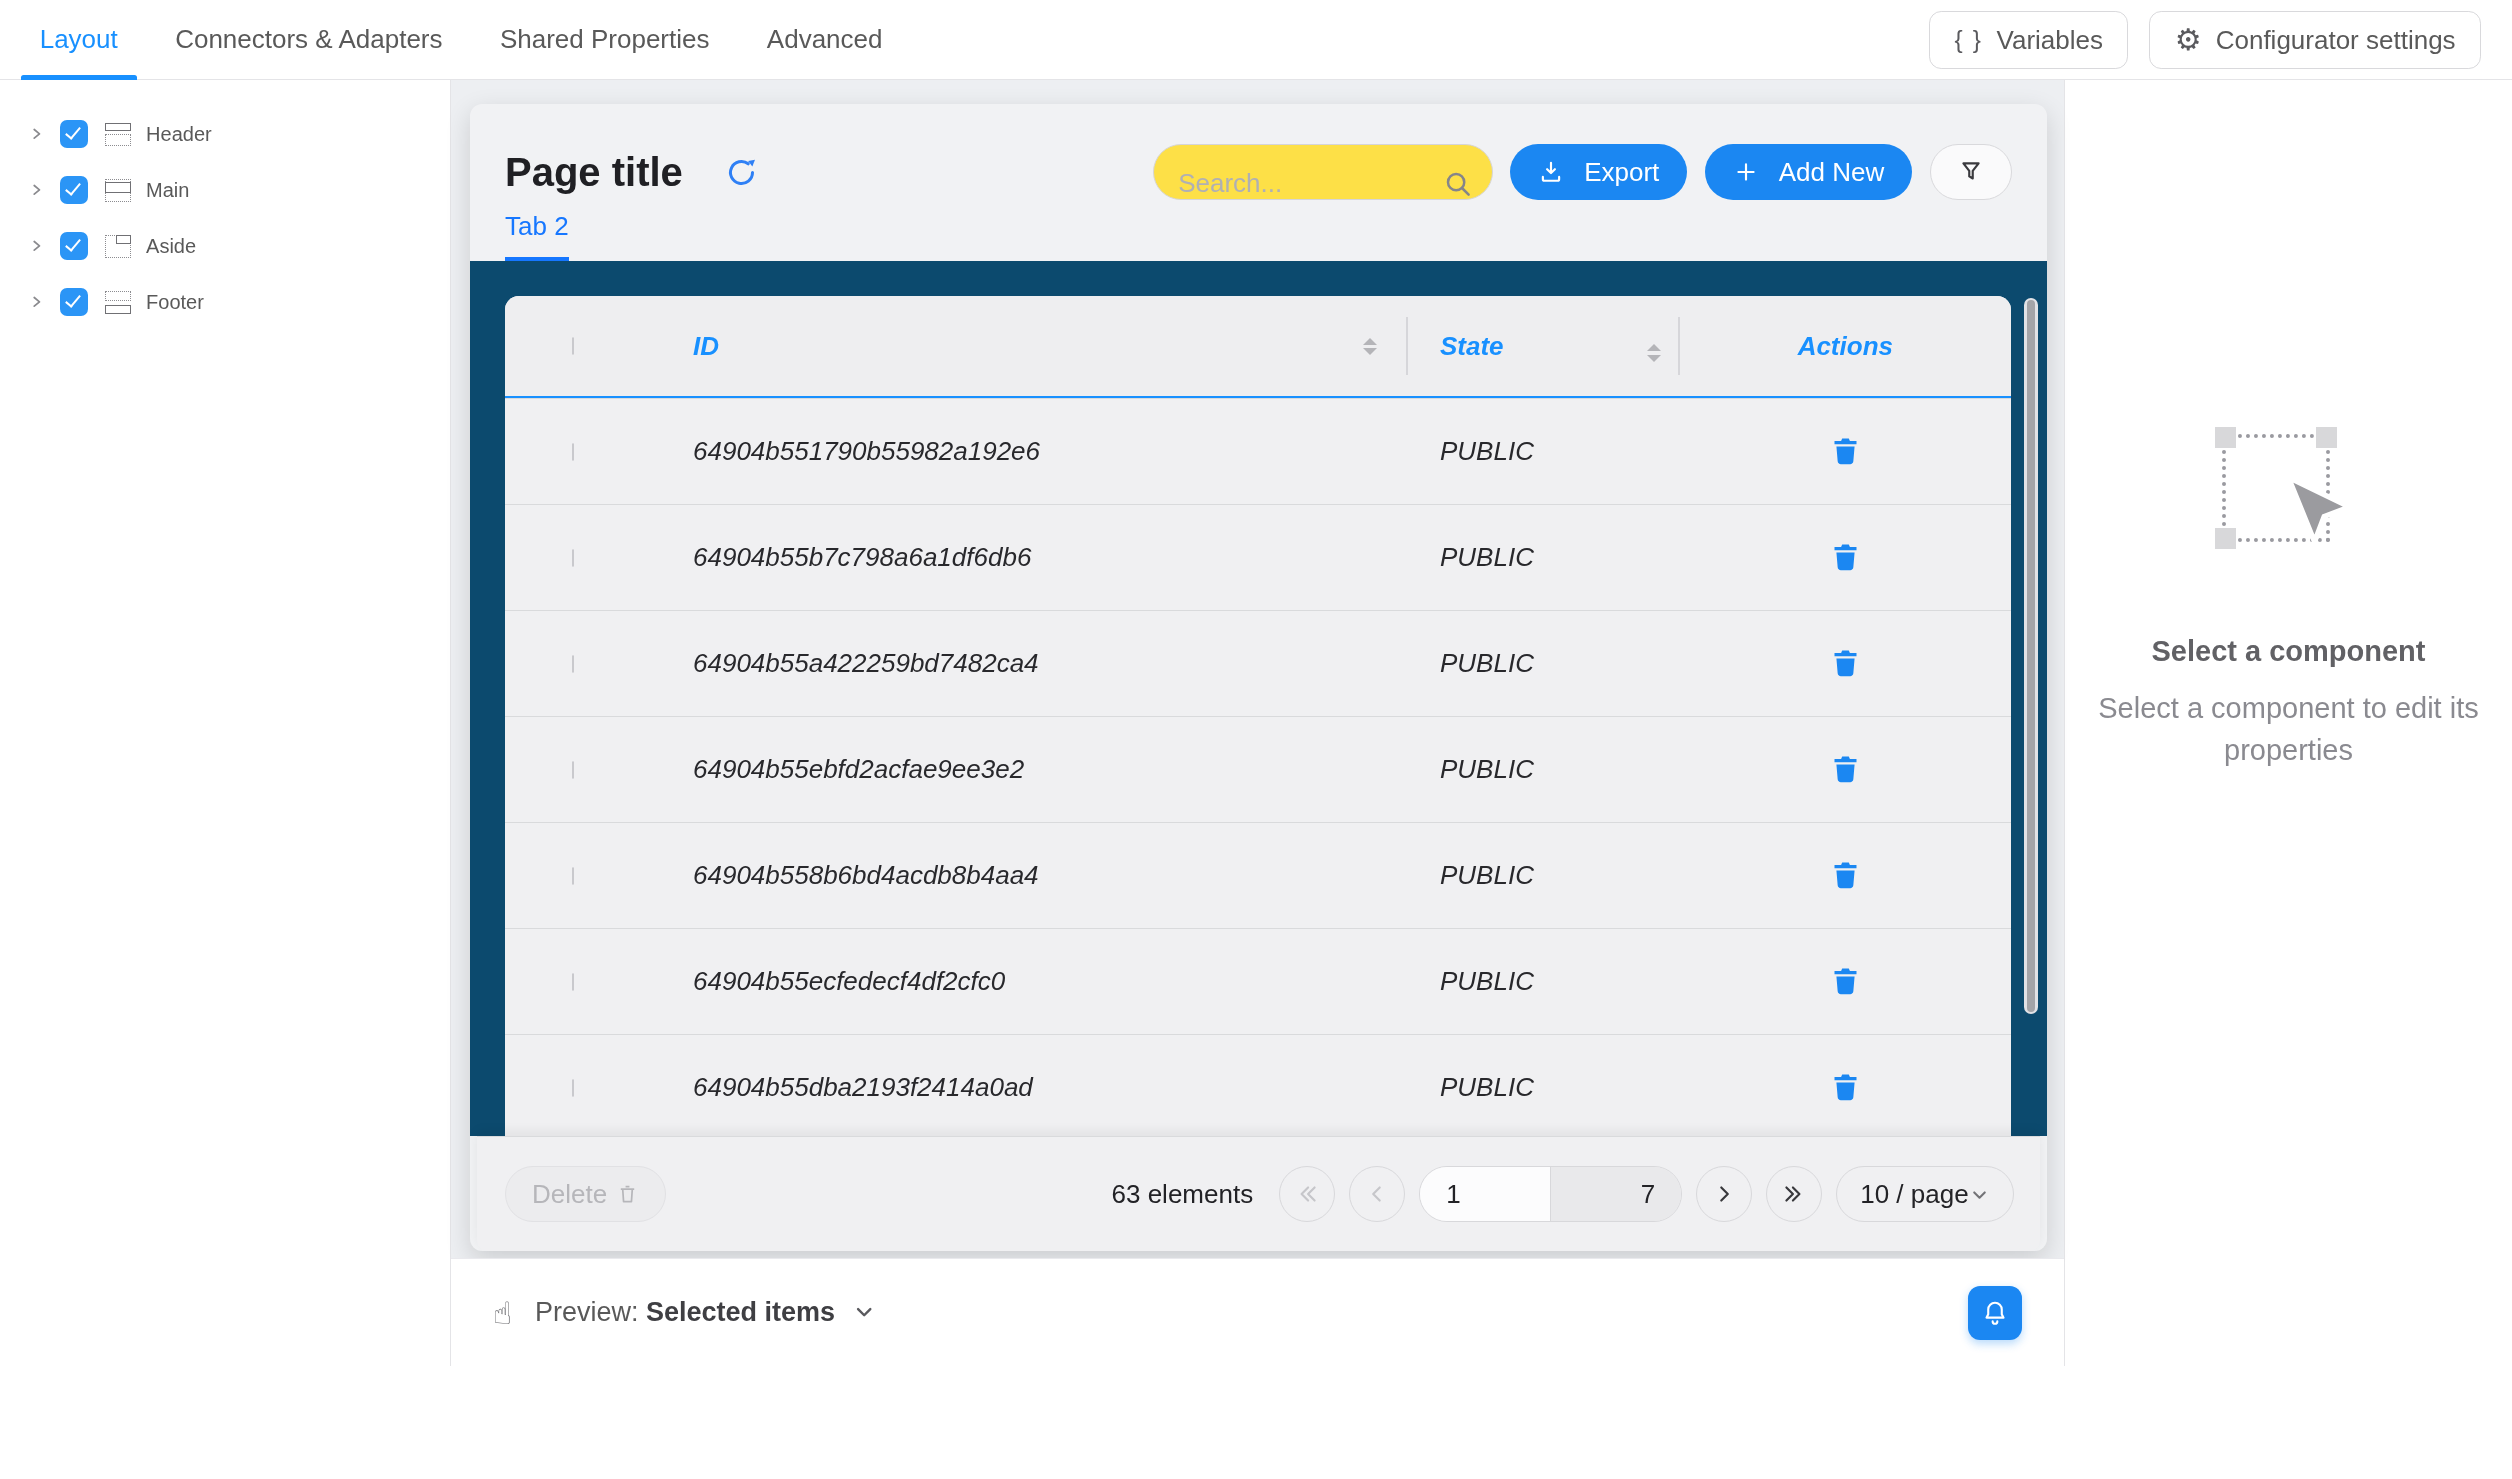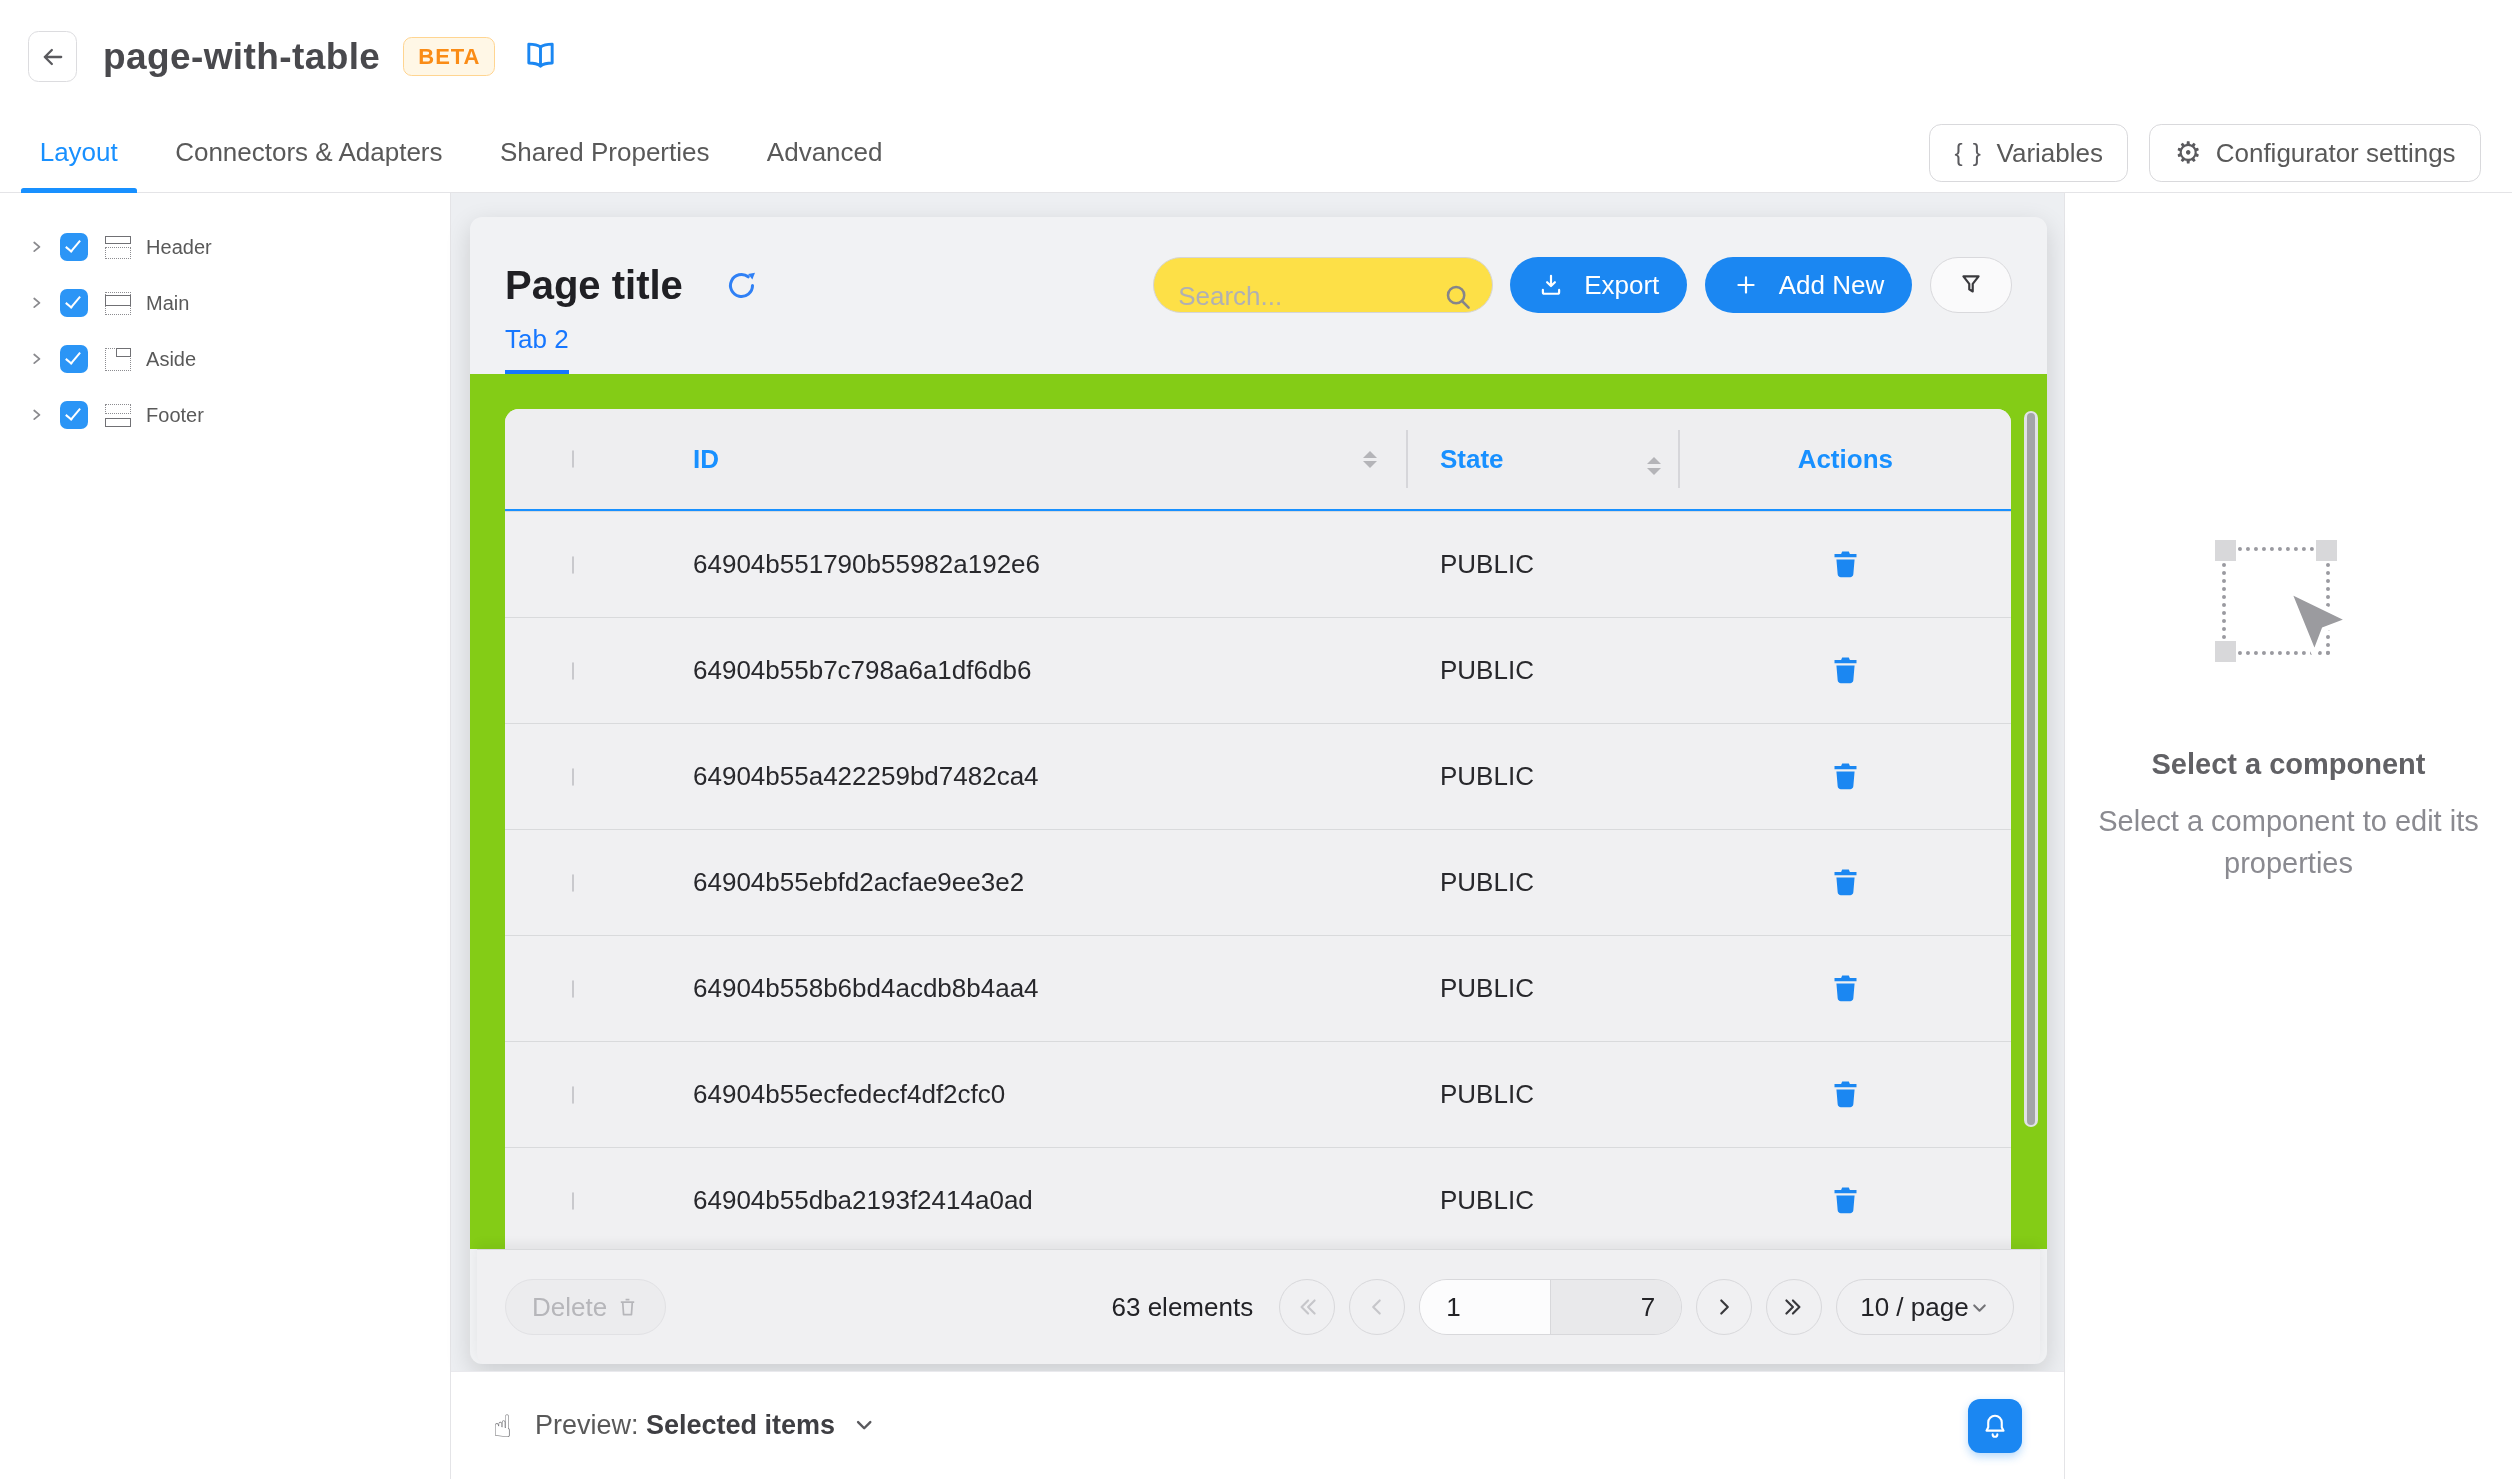--- a/index.html
+++ b/index.html
@@ -61,21 +61,21 @@
   .pt-right { display:flex; align-items:center; gap:17.4px; }
   .search { width:340px; height:56px; border:1.7px solid #d5d5d9; border-radius:28px; background:#fde047; display:flex; align-items:flex-end; padding:0 19px 0 24.4px; }
   .search input { flex:1; border:none; outline:none; background:transparent; font-size:26px; color:#434347; font-family:inherit; min-width:0; }
   .search input::placeholder { color:#b0b0b4; }
   .btn-blue { height:56px; border:none; border-radius:28px; background:#1b87f2; color:#fff; font-size:26px; font-family:inherit; display:flex; align-items:center; gap:20px; padding:0 28px; cursor:pointer; }
   .filter-btn { width:82px; height:56px; border:1.7px solid #d9d9dc; border-radius:28px; background:#fafafb; display:flex; align-items:center; justify-content:center; cursor:pointer; }
 
   .card-tabs { height:44px; padding:0 35px; display:flex; align-items:flex-end; }
   .ptab { font-size:26px; color:#1677ff; padding-bottom:15.7px; border-bottom:4.4px solid #1677ff; cursor:pointer; }
 
-  .zone { flex:1; background:#84cc16; padding:35px 36px 0 35px; position:relative; overflow:hidden; }
+  .zone { flex:1; background:#0c4a6e; padding:35px 36px 0 35px; position:relative; overflow:hidden;font-style:italic; }
   .table { background:#f0f0f2; border-radius:14px 14px 0 0; overflow:hidden; height:100%; }
   .thead { height:102px; background:#eeeef0; border-bottom:2.6px solid #1890ff; display:flex; align-items:center; }
   .trow { height:106px; display:flex; align-items:center; border-top:0.9px solid #d9dadc; background:#f0f0f2; }
   .trow:first-of-type { border-top:none; }
   .col-check { width:188px; padding-left:67px; flex:none; }
   .cb-empty { width:28px; height:28px; border:1.7px solid #c9c9cd; border-radius:7px; background:#f5f5f7; cursor:pointer; }
   .col-id { width:715px; flex:none; position:relative; display:flex; align-items:center; }
   .col-state { width:272px; flex:none; position:relative; display:flex; align-items:flex-end; padding-left:32px; }
   .col-actions { flex:1; display:flex; align-items:center; justify-content:center; }
   .hlabel { font-size:26px; font-weight:700; color:#1890ff; }
@@ -119,37 +119,20 @@
 
   
   .scroll-track { position:absolute; right:8.7px; top:37px; bottom:122px; width:14px; background:#e1e2e6; border-radius:7px; }
   .scroll-thumb { position:absolute; left:2.6px; right:2.6px; top:1.7px; bottom:1.7px; background:#a3a4a8; border-radius:5.2px; cursor:grab; }
 </style>
 </head>
 <body>
 
 <div class="app">
 
-  <div class="topbar">
-    <button class="back-btn">
-      <span style="display:flex">
-        <svg width="28" height="28" viewBox="0 0 24 24" fill="none" stroke="#5a5a5e" stroke-width="2" stroke-linecap="round" stroke-linejoin="round">
-            <path d="M19 12H5M11 6l-6 6 6 6"></path>
-          </svg>
-      </span>
-    </button>
-    <div class="app-title">page-with-table</div>
-    <div class="beta-badge">BETA</div>
-    <span class="book-icon">
-      <svg width="35" height="35" viewBox="0 0 24 24" fill="none" stroke="#1b87f2" stroke-width="2" stroke-linecap="round" stroke-linejoin="round">
-          <path d="M12 5.5C10 4 7.5 3.5 4 3.5v13c3.5 0 6 .5 8 2 2-1.5 4.5-2 8-2v-13c-3.5 0-6 .5-8 2z"></path>
-          <path d="M12 5.5v13"></path>
-        </svg>
-    </span>
-  </div>
 
   <div class="tabbar">
     <div class="tab active">Layout</div>
     <div class="tab">Connectors &amp; Adapters</div>
     <div class="tab">Shared Properties</div>
     <div class="tab">Advanced</div>
     <div class="tabbar-actions">
       <button class="tb-btn">
         <span class="braces">{ }</span>
         <span>Variables</span>

